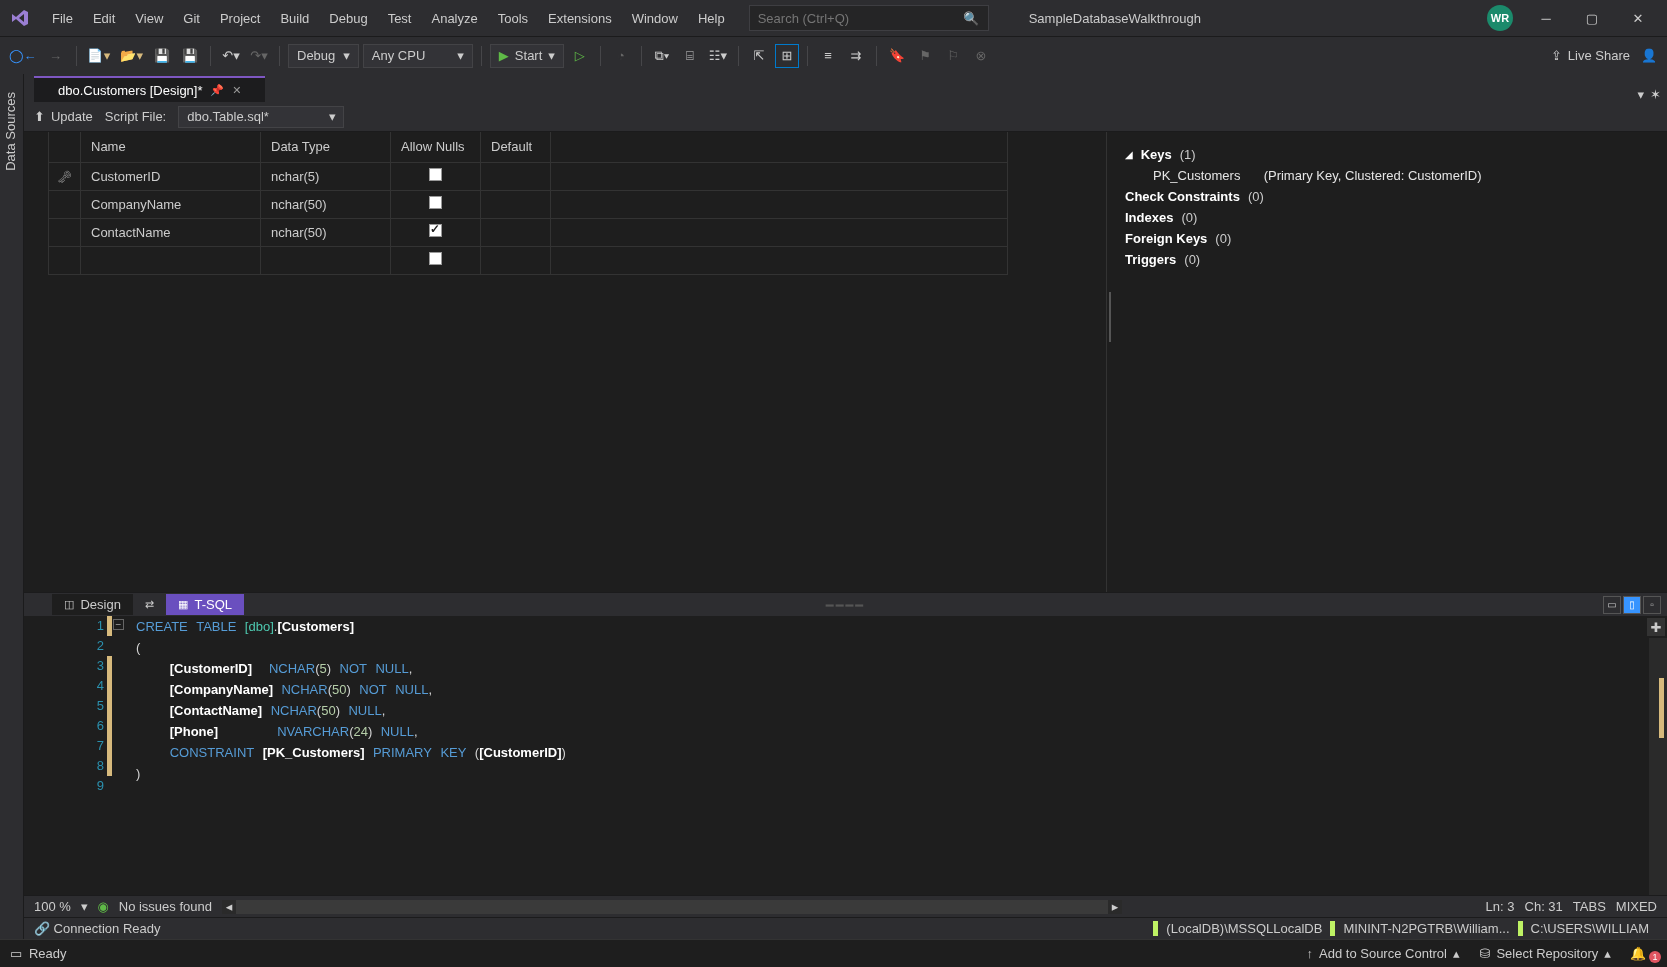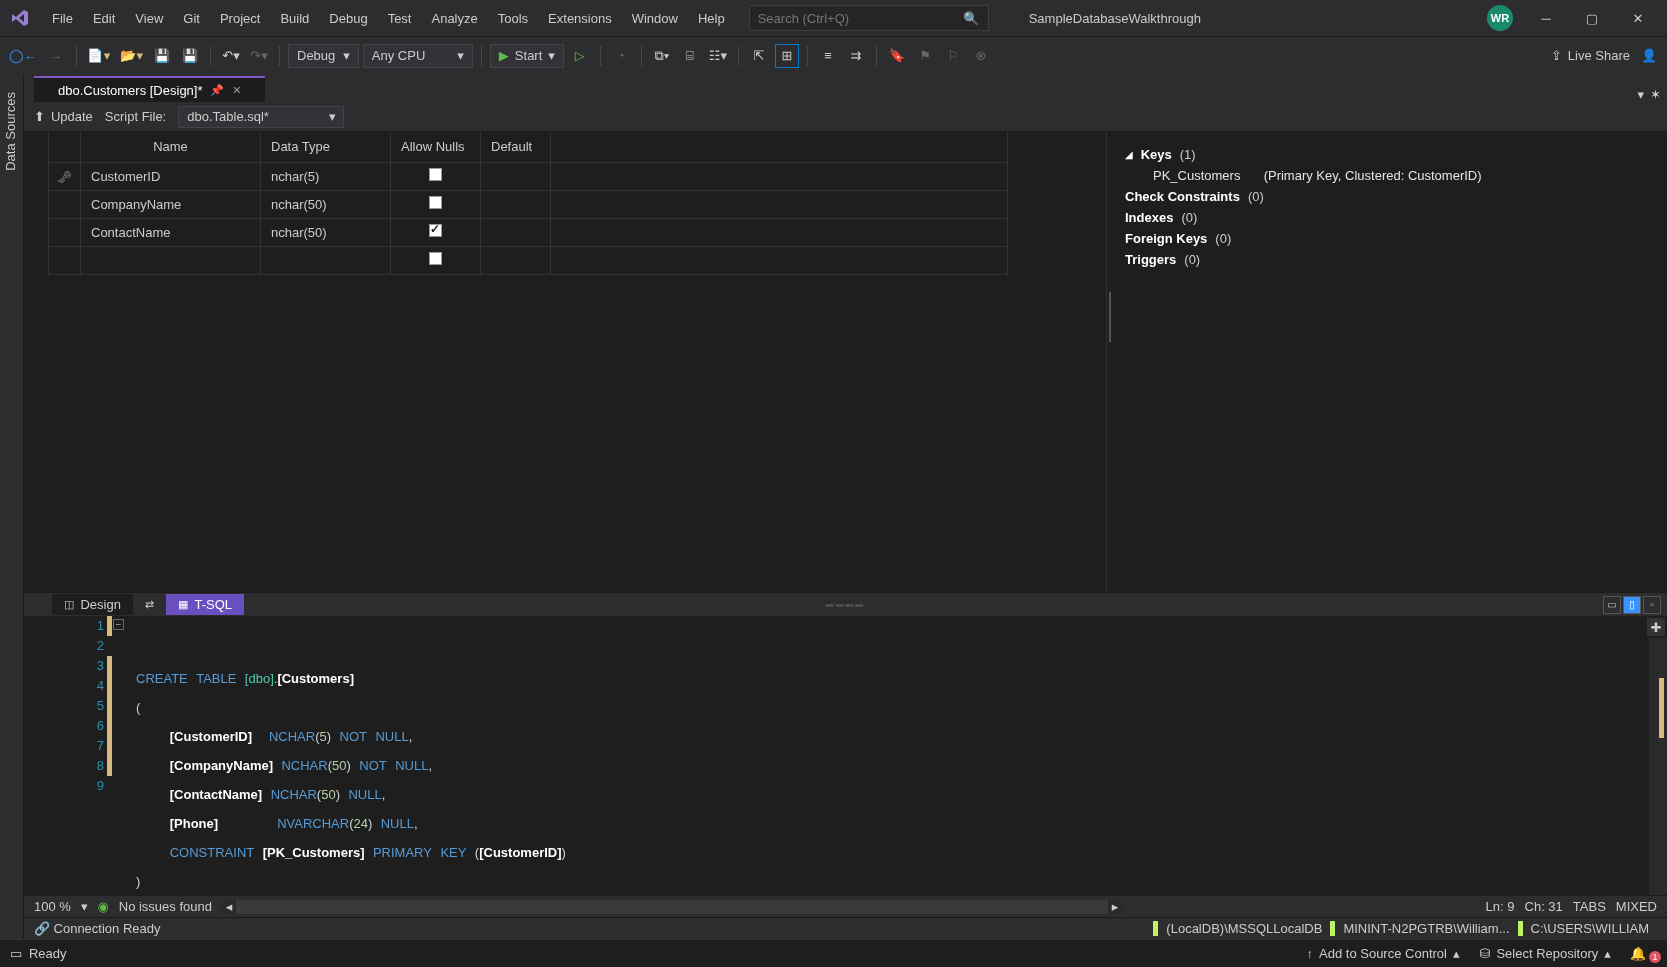--- a/index.html
+++ b/index.html
@@ -75,21 +75,21 @@
 .bottom-tabs .drag { position: absolute; left: 50%; top: 50%; transform: translate(-50%,-50%); color: #555; letter-spacing: 2px; }
 .bottom-tabs .right-icons { margin-left: auto; display: flex; gap: 2px; padding-right: 6px; }
 .bottom-tabs .right-icons .ic { width: 18px; height: 18px; border: 1px solid #555; display: flex; align-items: center; justify-content: center; font-size: 10px; }
 
 
 .editor { flex: 1; background: #1e1e1e; display: flex; min-height: 0; position: relative; }
 .gutter { width: 86px; background: #1e1e1e; text-align: right; padding-right: 6px; color: #2b91af; font-family: Consolas, monospace; font-size: 14px; line-height: 20px; padding-top: 0; }
 .gutter .ln { height: 20px; position: relative; }
 .gutter .ln .bar { position: absolute; right: -8px; top: 0; width: 5px; height: 20px; background: #d7ba7d; }
 .gutter .ln .fold { position: absolute; right: -20px; top: 3px; width: 11px; height: 11px; border: 1px solid #666; color: #aaa; font-size: 10px; line-height: 9px; text-align: center; }
-.code { flex: 1; font-family: Consolas, monospace; font-size: 14px; line-height: 28px; white-space: pre; padding-left: 26px; margin-top: 48px; }
+.code { flex: 1; font-family: Consolas, monospace; font-size: 14px; line-height: 20px; white-space: pre; padding-left: 26px; }
 .kw { color: #569cd6; }
 .br { color: #b5cea8; }
 .id { color: #4ec9b0; }
 .plain { color: #d4d4d4; }
 .bold-white { color: #fff; font-weight: bold; }
 .scroll-plus { position: absolute; right: 2px; top: 2px; width: 18px; height: 18px; background: #333; color: #ccc; display: flex; align-items: center; justify-content: center; }
 .vscroll { position: absolute; right: 0; top: 22px; bottom: 0; width: 18px; background: #2a2a2a; }
 .vscroll .marker { position: absolute; right: 3px; width: 5px; height: 60px; background: #d7ba7d; top: 40px; }
 
 
@@ -231,21 +231,21 @@
           <span>▾</span>
       </div>
     </div>
 
     <div class="designer">
       <div class="grid-area">
         <table class="cols">
           <thead>
               <tr id="grid-head">
                 <th style="width: 32px;"></th>
-                <th style="width: 180px; text-align: center;">Name</th>
+                <th style="width: 180px;">Name</th>
                 <th style="width: 130px;">Data Type</th>
                 <th style="width: 90px;">Allow Nulls</th>
                 <th style="width: 70px;">Default</th>
                 <th></th>
               </tr>
             </thead>
           <tbody id="grid-body">
               <tr>
                 <td class="center"><span class="pk-icon">🗝</span></td>
                 <td>CustomerID</td>
@@ -361,21 +361,21 @@
     <div class="ed-status">
       <span>100 %</span>
         <span>▾</span>
       <span class="ok">◉</span>
       <span>No issues found</span>
       <div class="hscroll">
         <div class="thumb-l">◂</div>
           <div class="thumb-r">▸</div>
       </div>
       <div class="sp"></div>
-      <span>Ln: 9</span>
+      <span>Ln: 3</span>
       <span>Ch: 31</span>
       <span>TABS</span>
       <span>MIXED</span>
     </div>
 
     <div class="conn-bar">
       <span>🔗</span>&nbsp;
       <span>Connection Ready</span>
       <div class="sp"></div>
       <span class="seg">(LocalDB)\MSSQLLocalDB</span>

